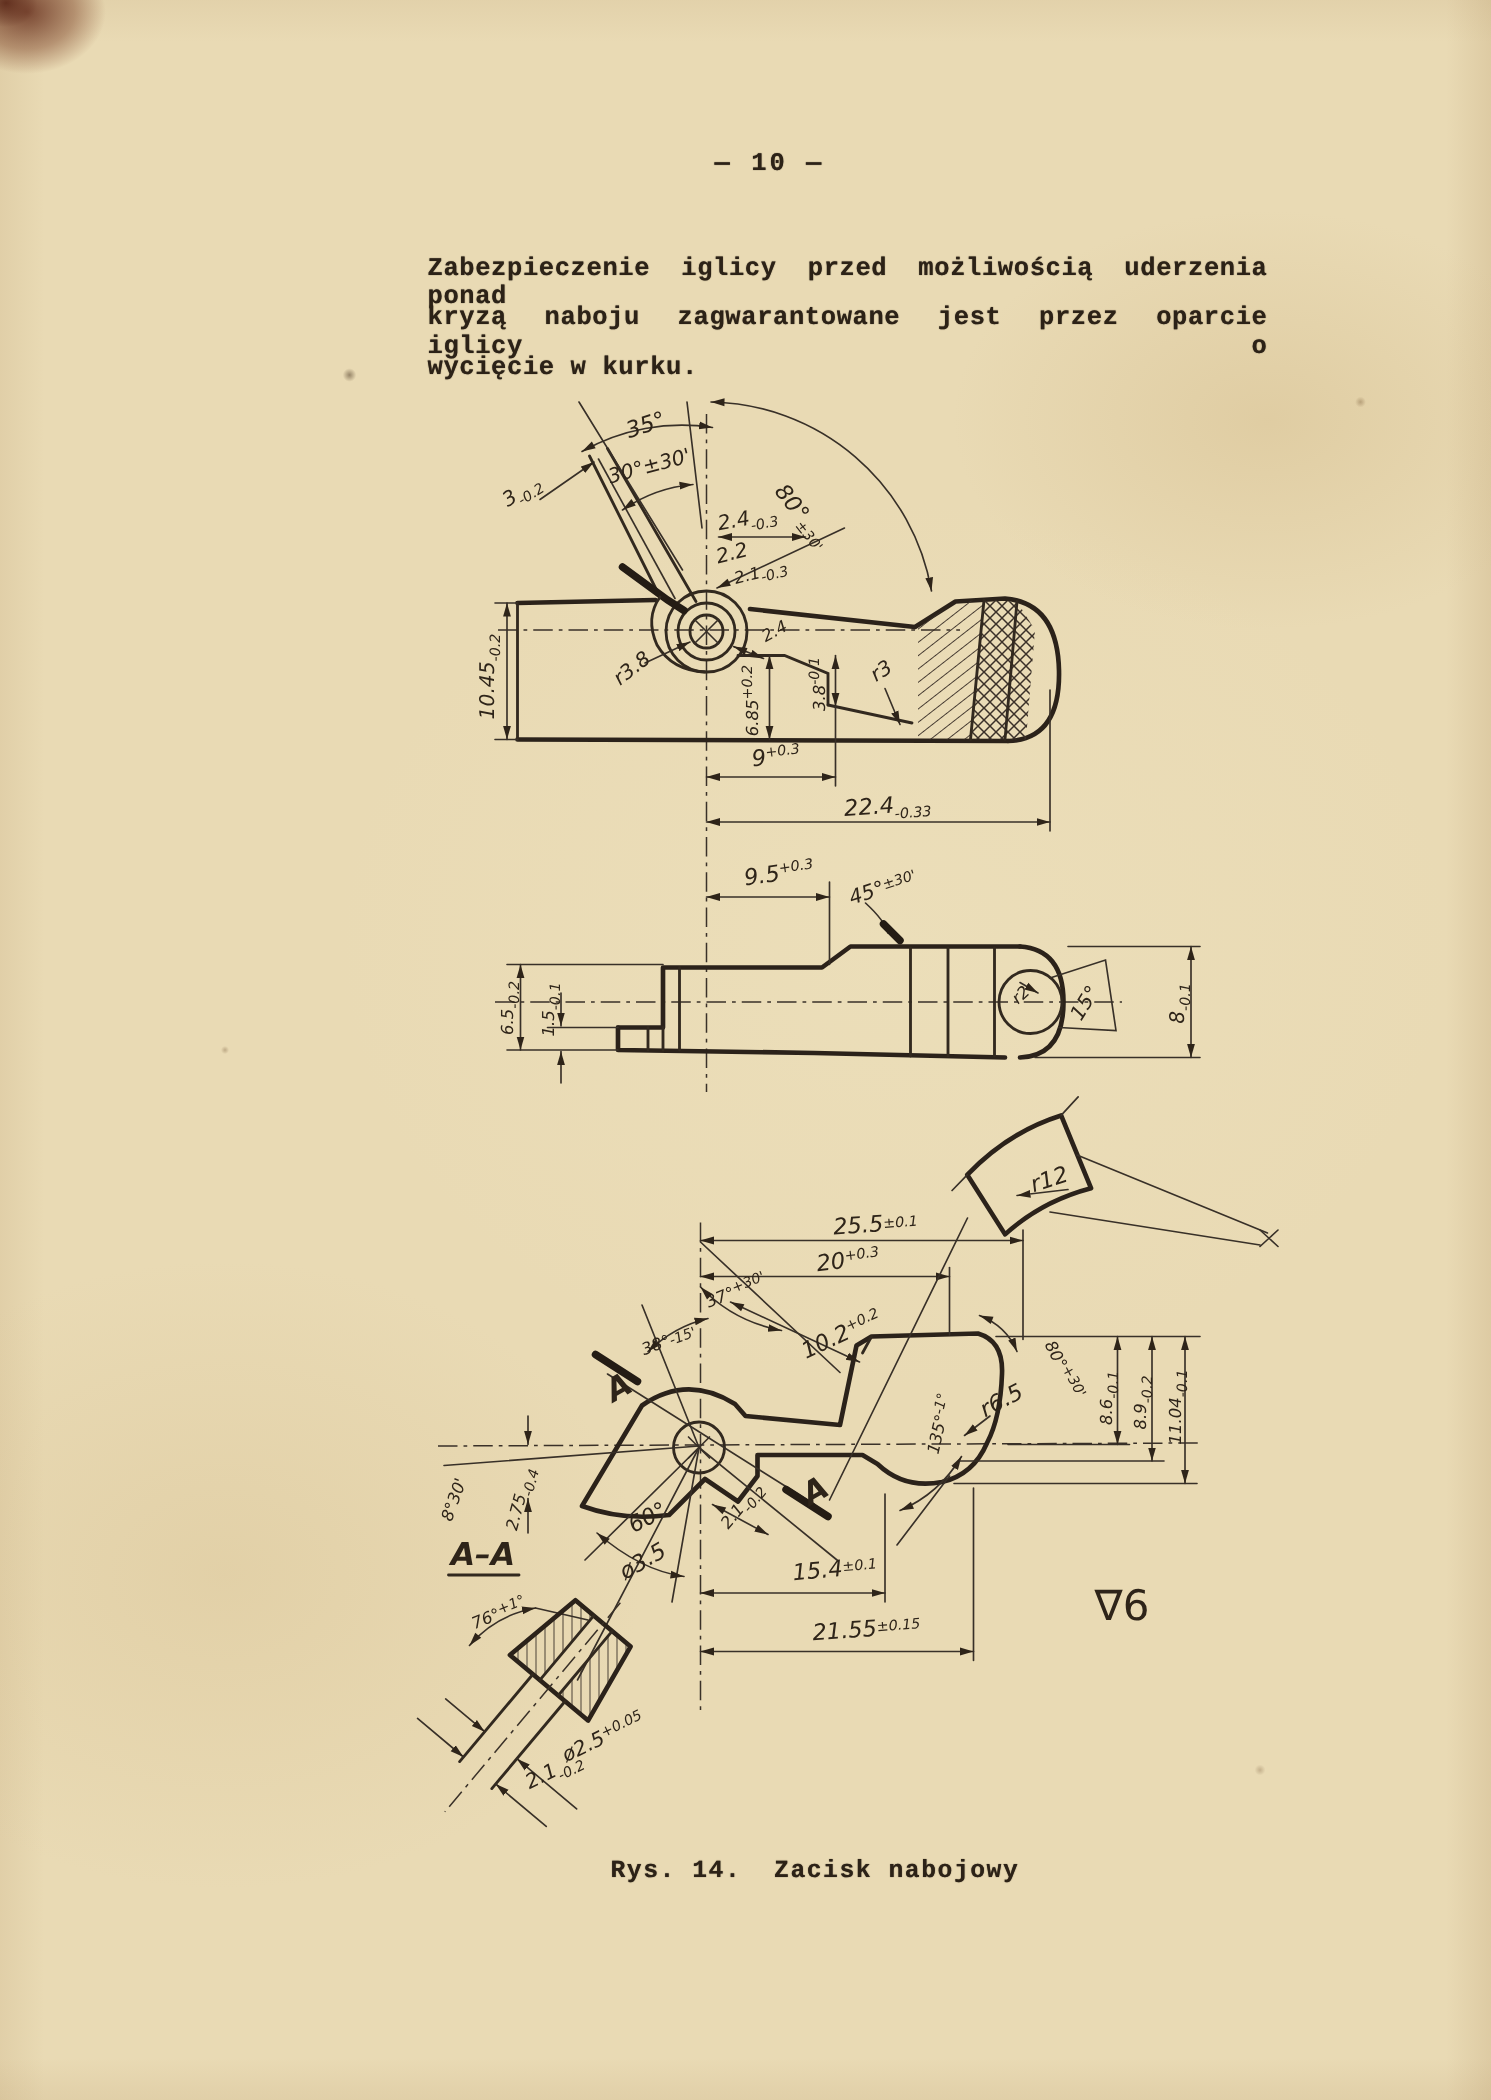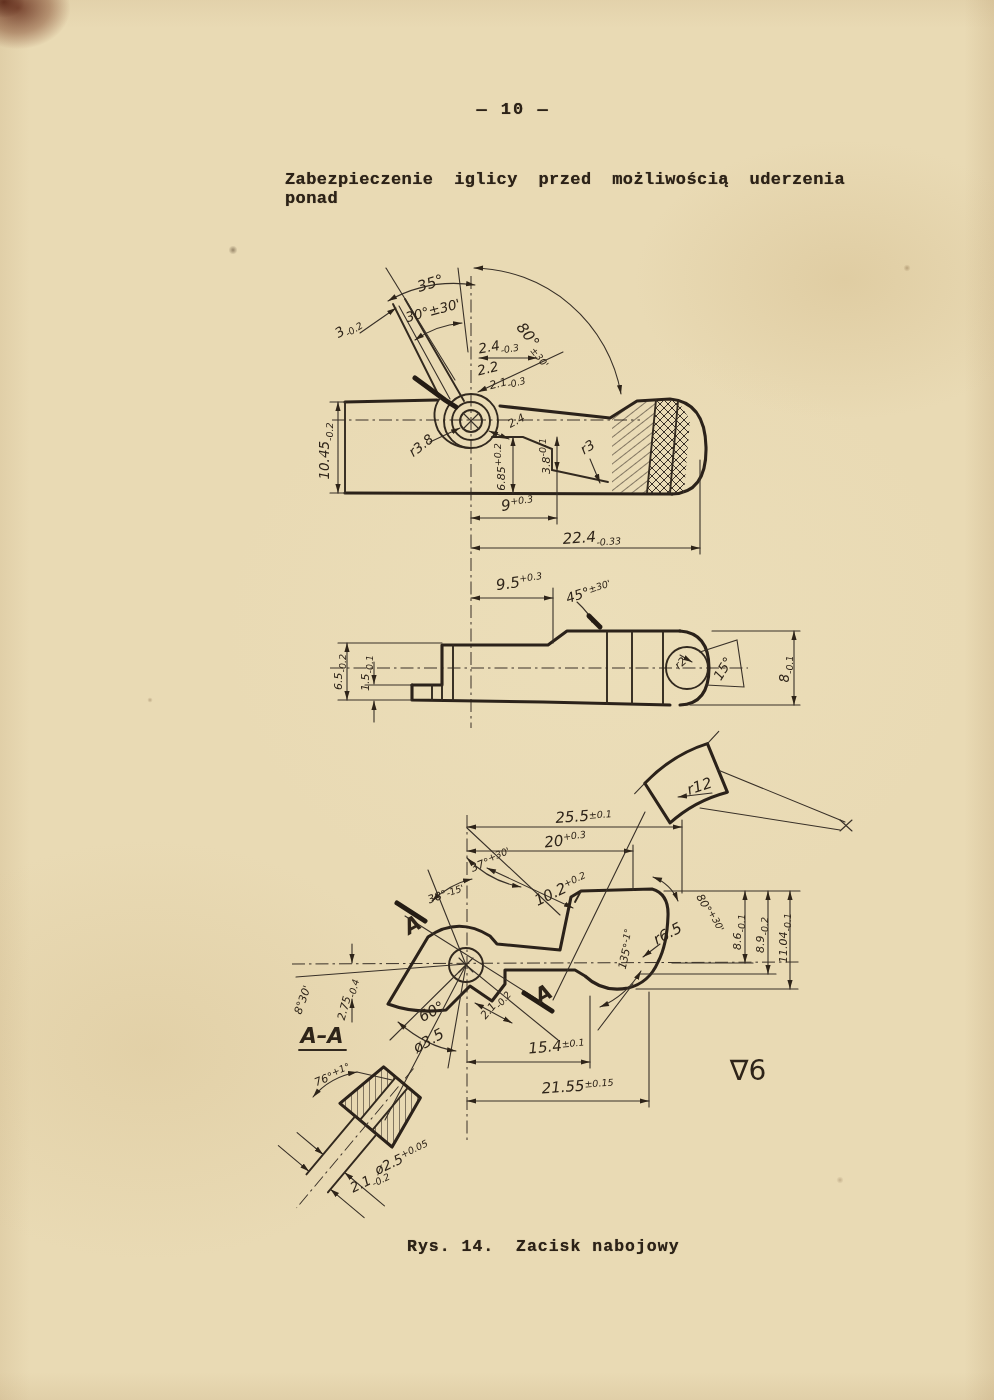--- a/index.html
+++ b/index.html
@@ -44,20 +44,22 @@
   .secA{font-size:21px;font-weight:bold;}
   .mark{font-size:28px;font-style:normal;}
 </style>
 </head>
 <body>
 
 <div id="paper">
 
   <div id="page-number" class="tw">— 10 —</div>
   <div id="para-line-1" class="tw para-line">Zabezpieczenie iglicy przed możliwością uderzenia ponad</div>
+  <div id="para-line-2" class="tw para-line">kryzą naboju zagwarantowane jest przez oparcie iglicy o</div>
+  <div id="para-line-3" class="tw para-line">wycięcie w kurku.</div>
   <div id="caption" class="tw">Rys. 14.  Zacisk nabojowy</div>
 
   <svg width="994" height="1400" viewBox="0 0 994 1400">
     <defs>
       <marker id="ae" markerWidth="10" markerHeight="7" refX="9" refY="3" orient="auto" markerUnits="userSpaceOnUse">
         <polygon points="0,0.4 9,3 0,5.6" fill="#2e2419"></polygon>
       </marker>
       <marker id="as" markerWidth="10" markerHeight="7" refX="0" refY="3" orient="auto" markerUnits="userSpaceOnUse">
         <polygon points="9,0.4 0,3 9,5.6" fill="#2e2419"></polygon>
       </marker>

